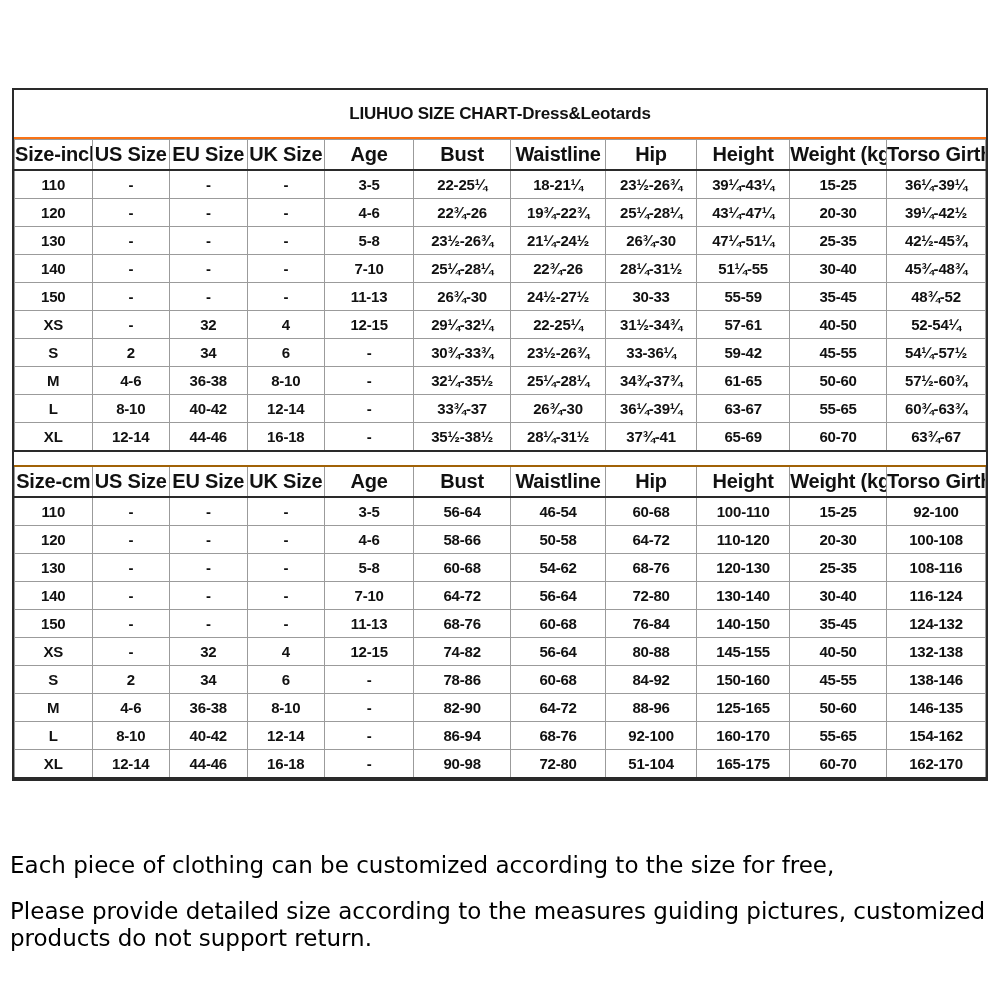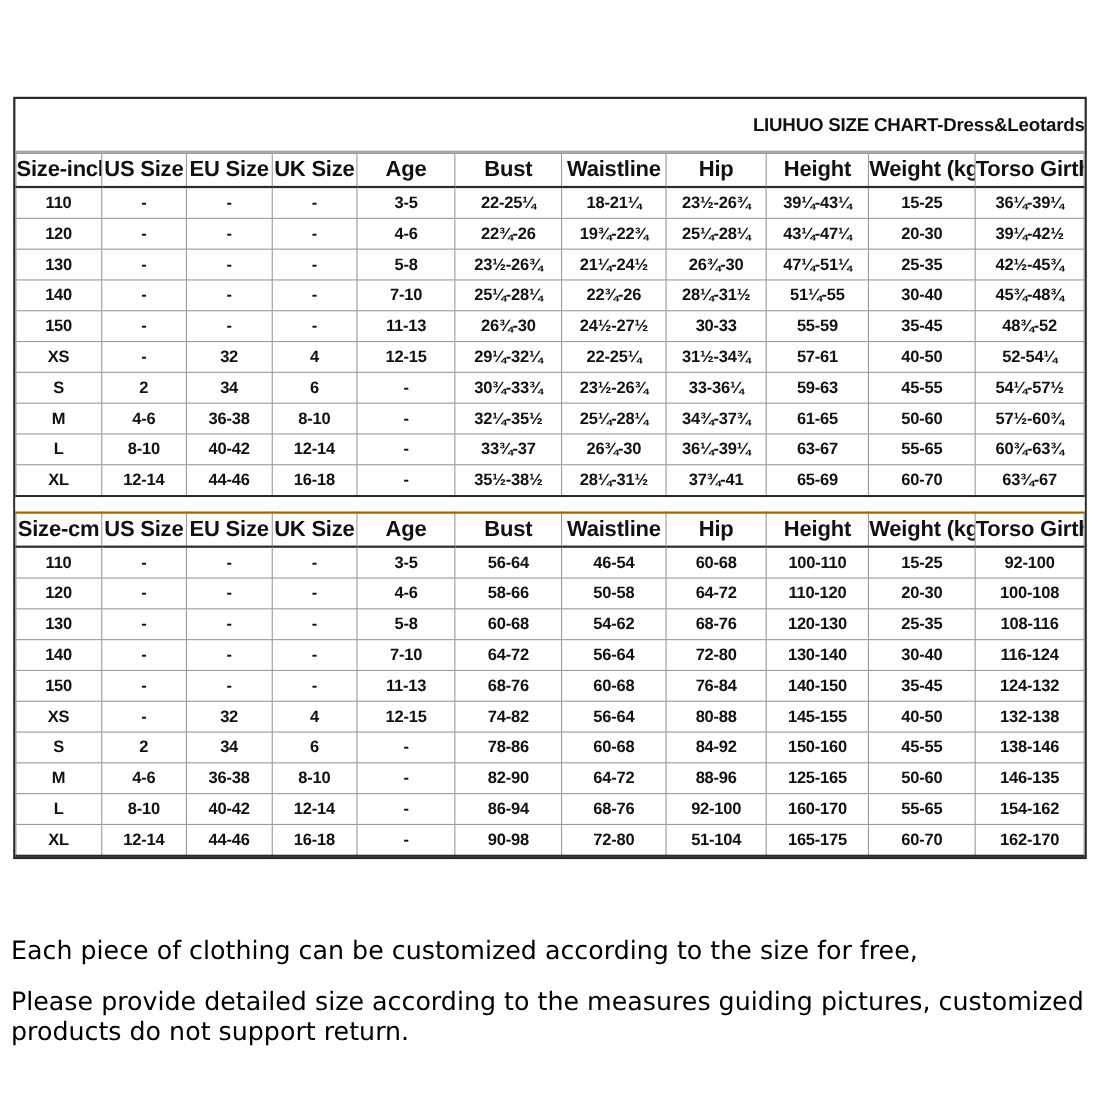--- a/index.html
+++ b/index.html
@@ -1,22 +1,22 @@
 <!DOCTYPE html>
 <html><head>
 <meta charset="utf-8">
 <style>
   html,body{margin:0;padding:0;background:#ffffff;}
   .page{position:relative;width:1000px;height:1000px;background:#fff;
         font-family:"Liberation Sans",sans-serif;color:#111;}
   .chart-panel{position:absolute;left:12px;top:88px;width:972px;
         border:2px solid #2a2a2a;background:#fff;}
-  .chart-title{height:47px;line-height:47px;text-align:right;
+  .chart-title{height:47px;line-height:47px;text-align:center;
         font-size:17px;font-weight:700;letter-spacing:-0.2px;
-        border-bottom:2px solid #a3a3a3;}
+        border-bottom:2px solid #f97316;}
   table.size-table{width:100%;border-collapse:collapse;table-layout:fixed;}
   table.size-table th,table.size-table td{
         border:1px solid #9b9b9b;text-align:center;padding:0;
         font-weight:700;font-size:15px;letter-spacing:-0.2px;white-space:nowrap;
         overflow:hidden;}
   table.size-table th{height:29px;border-bottom:2px solid #2a2a2a;font-size:20px;}
   table.size-table td{height:27px;}
   table.size-table{border-bottom:2px solid #2a2a2a;}
   .table-gap{height:13px;background:#fff;}
   #table-cm{border-top:2px solid #a16207;}
@@ -150,21 +150,21 @@
           </tr>
           <tr>
             <td>S</td>
             <td>2</td>
             <td>34</td>
             <td>6</td>
             <td>-</td>
             <td>30¾-33¾</td>
             <td>23½-26¾</td>
             <td>33-36¼</td>
-            <td>59-63</td>
+            <td>59-42</td>
             <td>45-55</td>
             <td>54¼-57½</td>
           </tr>
           <tr>
             <td>M</td>
             <td>4-6</td>
             <td>36-38</td>
             <td>8-10</td>
             <td>-</td>
             <td>32¼-35½</td>

